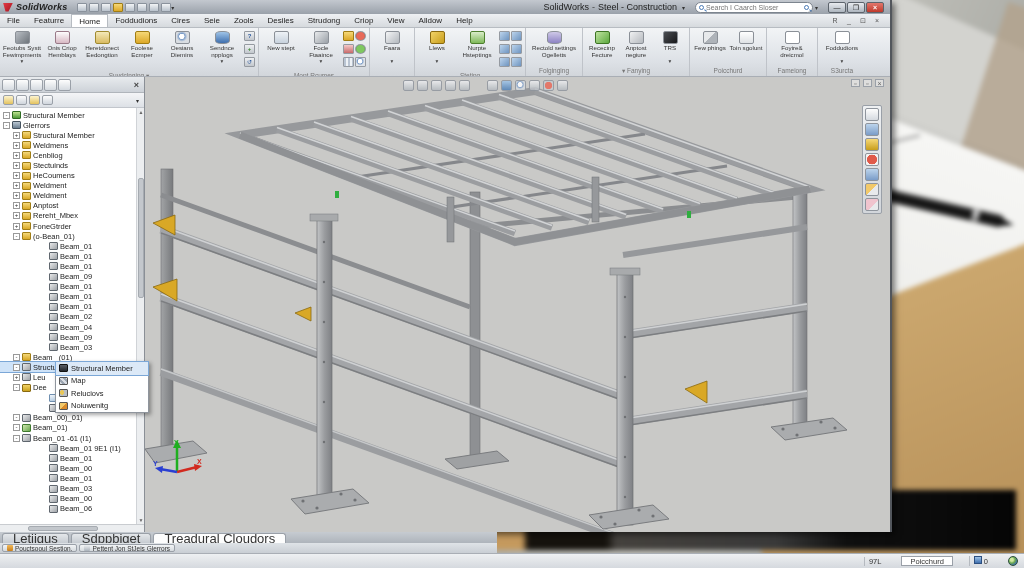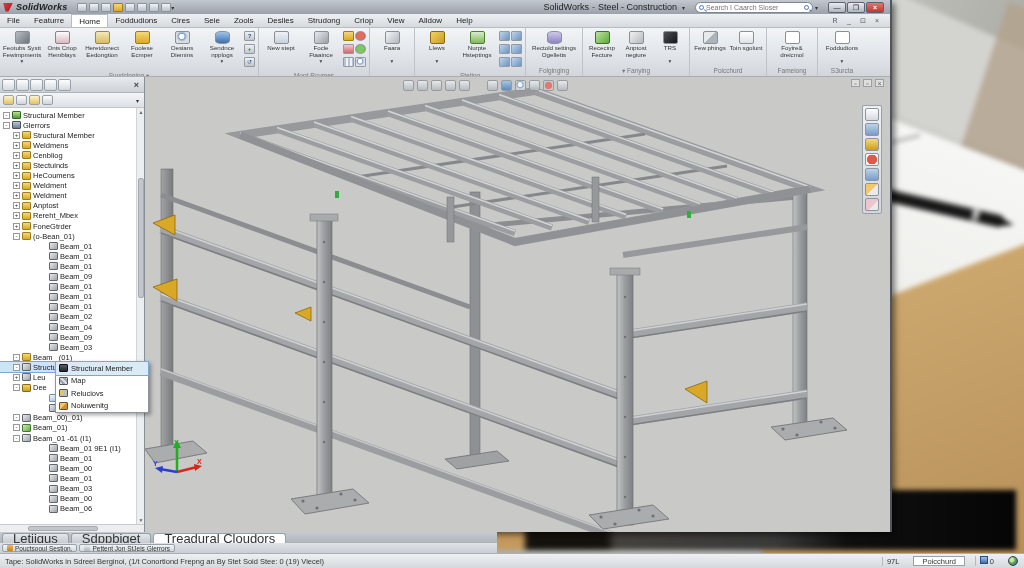--- a/index.html
+++ b/index.html
@@ -169,21 +169,21 @@
   
   #tabbar{position:absolute;left:0;top:532px;width:497px;height:11px;background:linear-gradient(#c6cbd1,#aeb4bb);display:flex;align-items:flex-end;z-index:4;}
   .dtab{height:10px;margin-left:2px;padding:0 10px;background:linear-gradient(#e4e7ea,#c6cbd1);border:1px solid #9aa0a8;border-bottom:none;border-radius:3px 3px 0 0;font-size:13px;line-height:10px;color:#333;white-space:nowrap;}
   .dtab[data-active]{background:#fdfdfd;}
   #taskrow{position:absolute;left:0;top:543px;width:497px;height:10px;background:linear-gradient(#dfe3e7,#c9ced4);display:flex;align-items:center;gap:2px;padding:0 2px;z-index:4;}
   .task-btn{height:8px;display:flex;align-items:center;gap:2px;background:linear-gradient(#f2f4f6,#d5dade);border:1px solid #9aa0a8;border-radius:2px;padding:0 4px;font-size:6.5px;color:#333;white-space:nowrap;}
   .task-ic{width:6px;height:6px;border-radius:1px;background:linear-gradient(#f2b95a,#c87f1c);}
   .task-ic[data-ic="doc-gray"]{background:linear-gradient(#eef0f2,#aab2bb);}
   #statusbar{position:absolute;left:0;top:553px;width:1024px;height:15px;background:linear-gradient(#eef0f2,#d5d9de);border-top:1px solid #a9aeb5;display:flex;align-items:center;font-size:7.5px;color:#333;z-index:8;}
   #status-msg{padding-left:5px;white-space:nowrap;}
-  #status-right{margin-left:auto;display:flex;align-items:center;gap:10px;padding-right:6px;}
+  #status-right{margin-left:auto;display:flex;align-items:center;gap:16px;padding-right:6px;}
   .scell{padding:0 4px;border-left:1px solid #b5bac0;}
   #status-edit{border:1px solid #9aa0a8;background:#fff;padding:0 8px;height:10px;line-height:9px;}
   .blue-sq{width:8px;height:8px;background:linear-gradient(#9fc4e8,#3f6fae);border:1px solid #2c4f80;display:inline-block;margin-right:2px;}
   .globe{width:10px;height:10px;border-radius:50%;background:radial-gradient(circle at 35% 35%,#cfe8a0 20%,#6aa84f 45%,#3f6fae 75%);border:1px solid #2c4f3a;}
 </style>
 </head>
 <body>
 
 <div id="stage">
 
@@ -1018,21 +1018,20 @@
         <span>Pouctsooul Sestion.</span>
       </div>
 
       <div class="task-btn">
         <span class="task-ic" data-ic="doc-gray"></span>
         <span>Pettent Jon StJeis Glerrors</span>
       </div>
     </div>
 
   <div id="statusbar">
-    <span id="status-msg">Tape: SolidWorks in Sdreel Berginoi, (1/t Conortiond Frepng an By Stet Soid Stee: 0 (19) Viecel)</span>
     <div id="status-right">
       <span class="scell">97L</span>
       <span id="status-edit">Poicchurd</span>
       <span class="scell"><span class="blue-sq"></span><span>0</span></span>
       <span class="globe"></span>
     </div>
   </div>
 
 </div>
 

